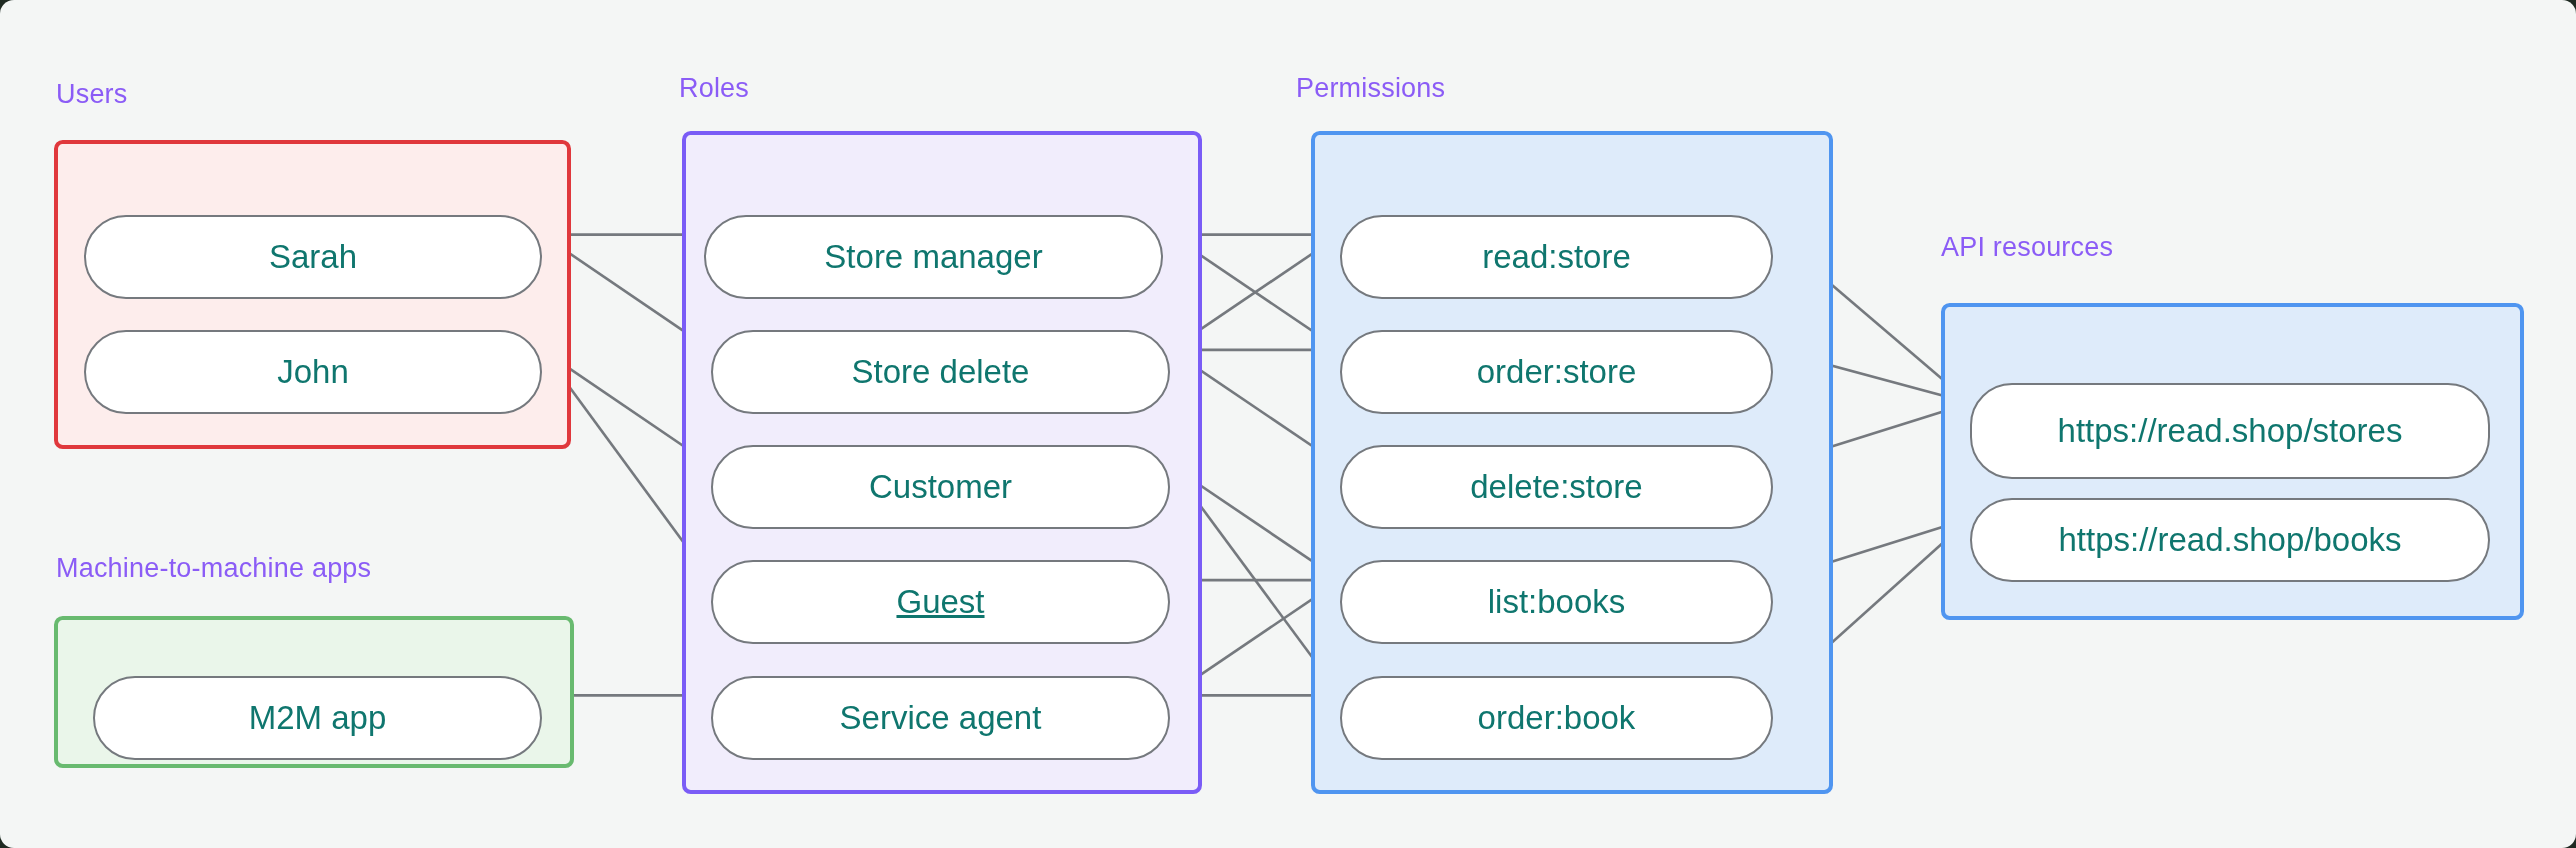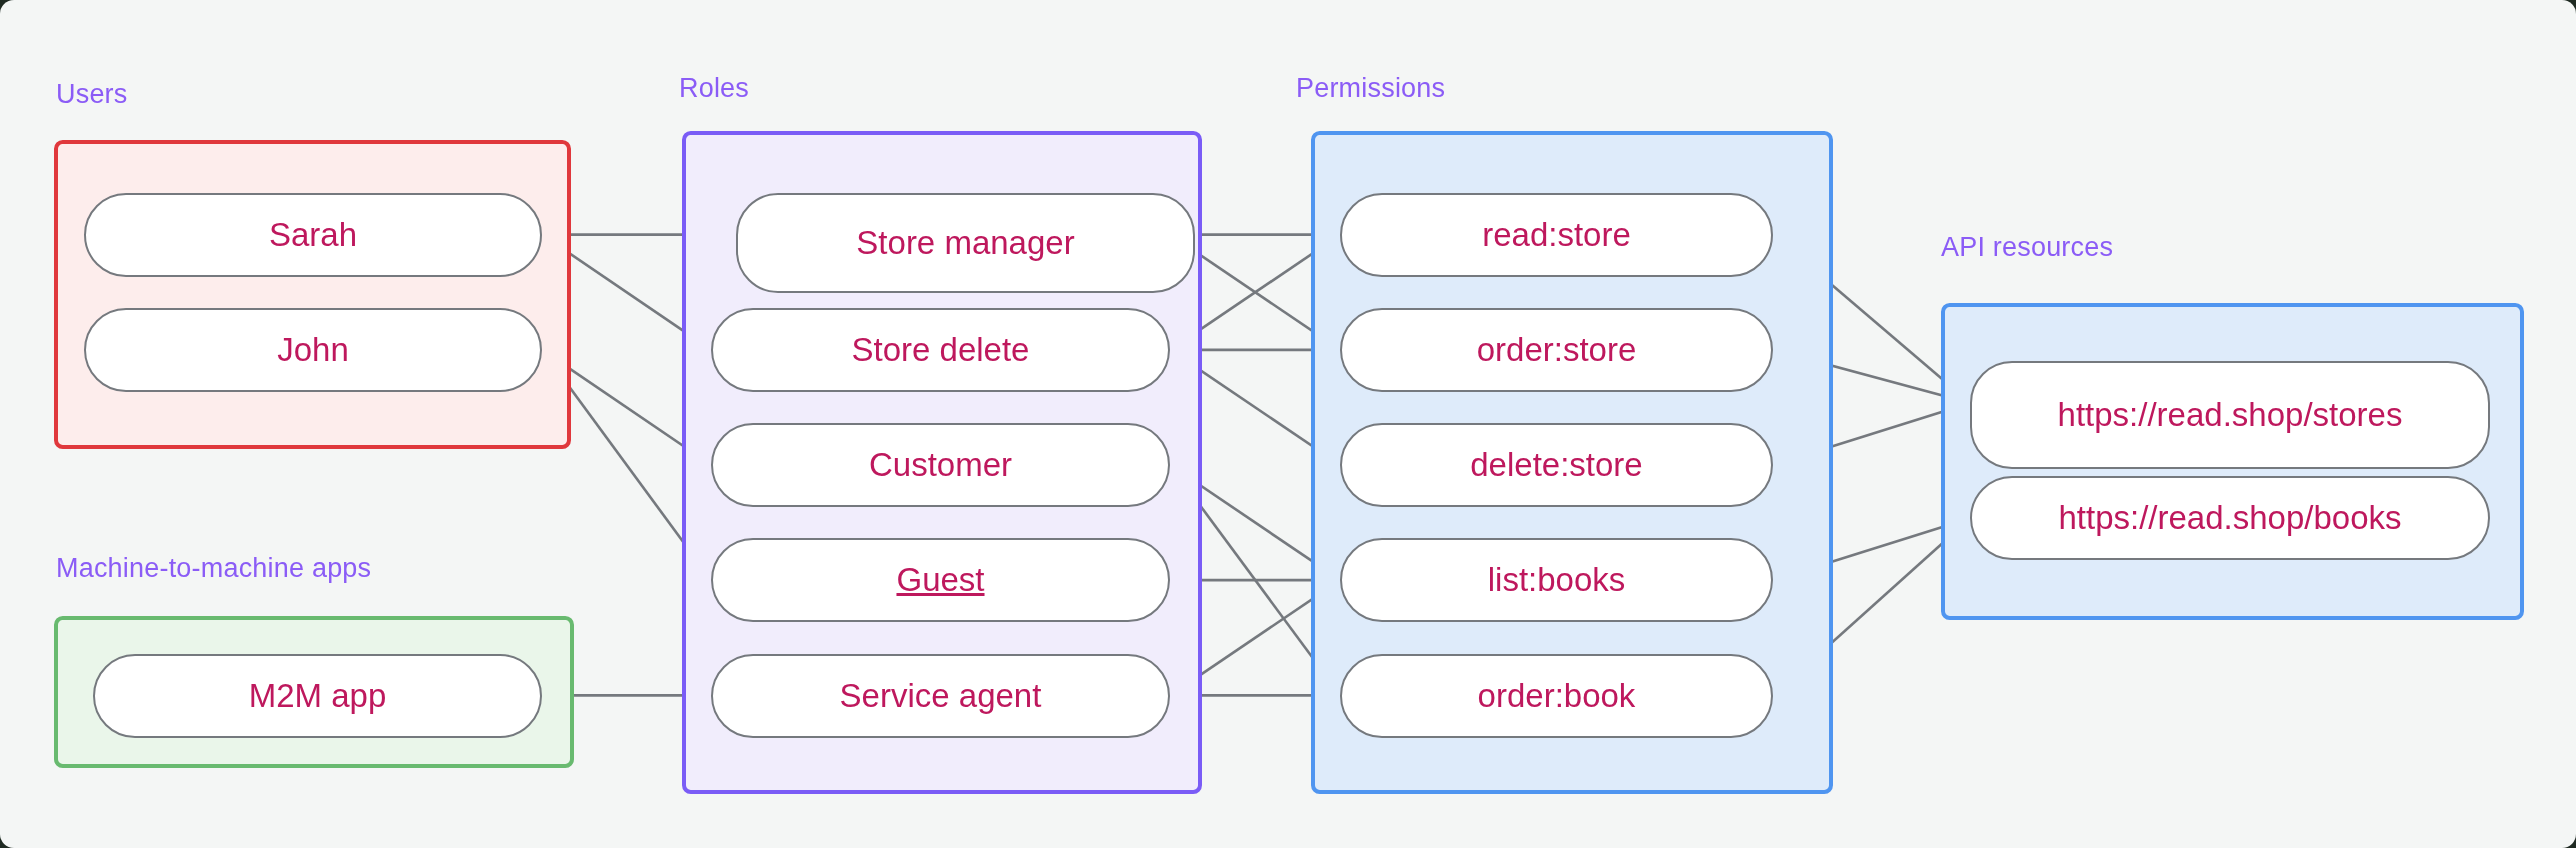--- a/index.html
+++ b/index.html
@@ -14,21 +14,21 @@
     white-space:nowrap;letter-spacing:0.2px;
   }
   .gbox{
     position:absolute;box-sizing:border-box;border-radius:8.7px;
     border:4.4px solid transparent;
   }
   .node{
     position:absolute;box-sizing:border-box;background:#ffffff;
     border:2.6px solid #75797e;border-radius:42px;
     display:flex;align-items:center;justify-content:center;
-    font-size:33px;color:#be185d;white-space:nowrap;
+    font-size:33px;color:#0f766e;white-space:nowrap;margin-top:22px;
   }
   .lbl-users{left:56px;top:79px;}
   .lbl-m2m{left:56px;top:553px;}
   .lbl-roles{left:679px;top:73px;}
   .lbl-permissions{left:1296px;top:73px;}
   .lbl-api{left:1941px;top:232px;}
   .box-users{left:54px;top:140px;width:517px;height:309px;}
   .box-m2m{left:54px;top:616px;width:520px;height:152px;}
   .box-roles{left:682px;top:131px;width:520px;height:663px;}
   .box-permissions{left:1311px;top:131px;width:522px;height:663px;}
@@ -91,29 +91,29 @@
   <div class="glabel lbl-users">Users</div>
   <div class="glabel lbl-m2m">Machine-to-machine apps</div>
   <div class="glabel lbl-roles">Roles</div>
   <div class="glabel lbl-permissions">Permissions</div>
   <div class="glabel lbl-api">API resources</div>
 
   <div class="node" style="left: 84px; top: 193px; width: 458px; height: 84px;">Sarah</div>
   <div class="node" style="left: 84px; top: 308px; width: 458px; height: 84px;">John</div>
   <div class="node" style="left: 93px; top: 654px; width: 449px; height: 84px;">M2M app</div>
 
-  <div class="node" style="left: 736px; top: 193px; width: 459px; height: 100px;">Store manager</div>
+  <div class="node" style="left: 704px; top: 193px; width: 459px; height: 84px;">Store manager</div>
   <div class="node" style="left: 711px; top: 308px; width: 459px; height: 84px;">Store delete</div>
   <div class="node" style="left: 711px; top: 423px; width: 459px; height: 84px;">Customer</div>
   <div class="node" style="left: 711px; top: 538px; width: 459px; height: 84px; text-decoration: underline;">Guest</div>
   <div class="node" style="left: 711px; top: 654px; width: 459px; height: 84px;">Service agent</div>
 
   <div class="node" style="left: 1340px; top: 193px; width: 433px; height: 84px;">read:store</div>
   <div class="node" style="left: 1340px; top: 308px; width: 433px; height: 84px;">order:store</div>
   <div class="node" style="left: 1340px; top: 423px; width: 433px; height: 84px;">delete:store</div>
   <div class="node" style="left: 1340px; top: 538px; width: 433px; height: 84px;">list:books</div>
   <div class="node" style="left: 1340px; top: 654px; width: 433px; height: 84px;">order:book</div>
 
-  <div class="node" style="left: 1970px; top: 361px; width: 520px; height: 108px;">https://read.shop/stores</div>
+  <div class="node" style="left: 1970px; top: 361px; width: 520px; height: 96px;">https://read.shop/stores</div>
   <div class="node" style="left: 1970px; top: 476px; width: 520px; height: 84px;">https://read.shop/books</div>
 
 </div>
 
 
 </body></html>

